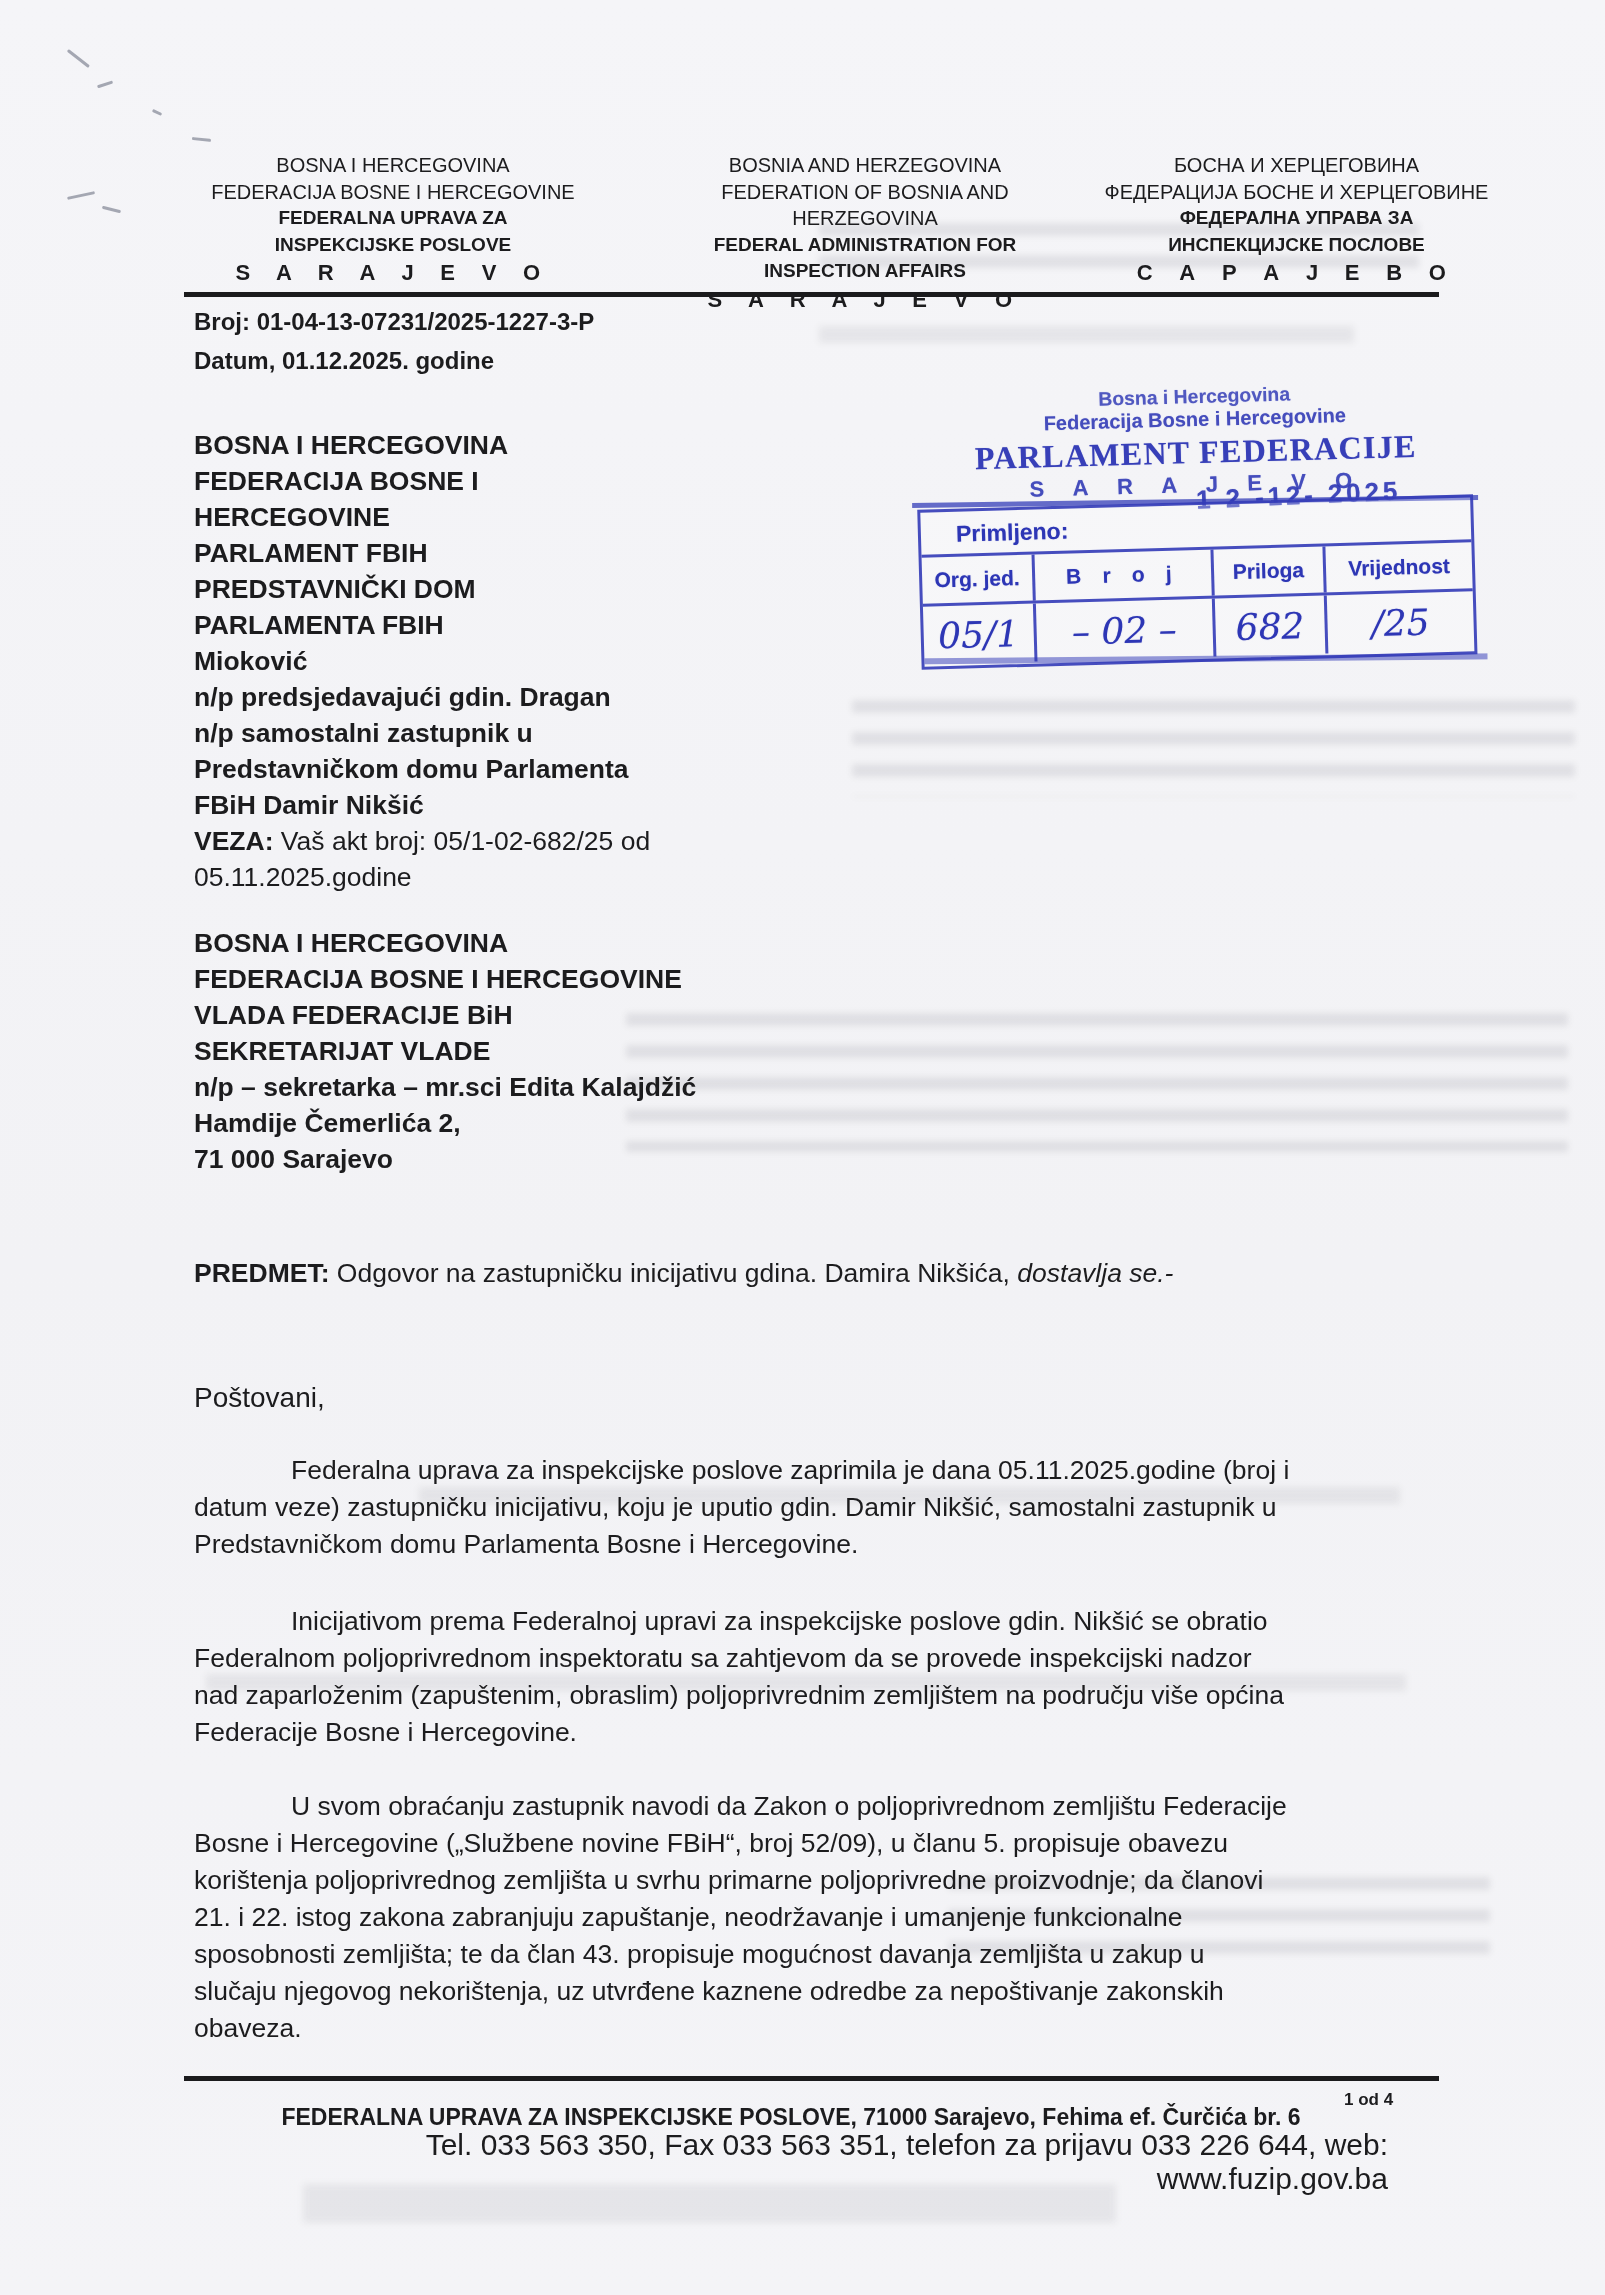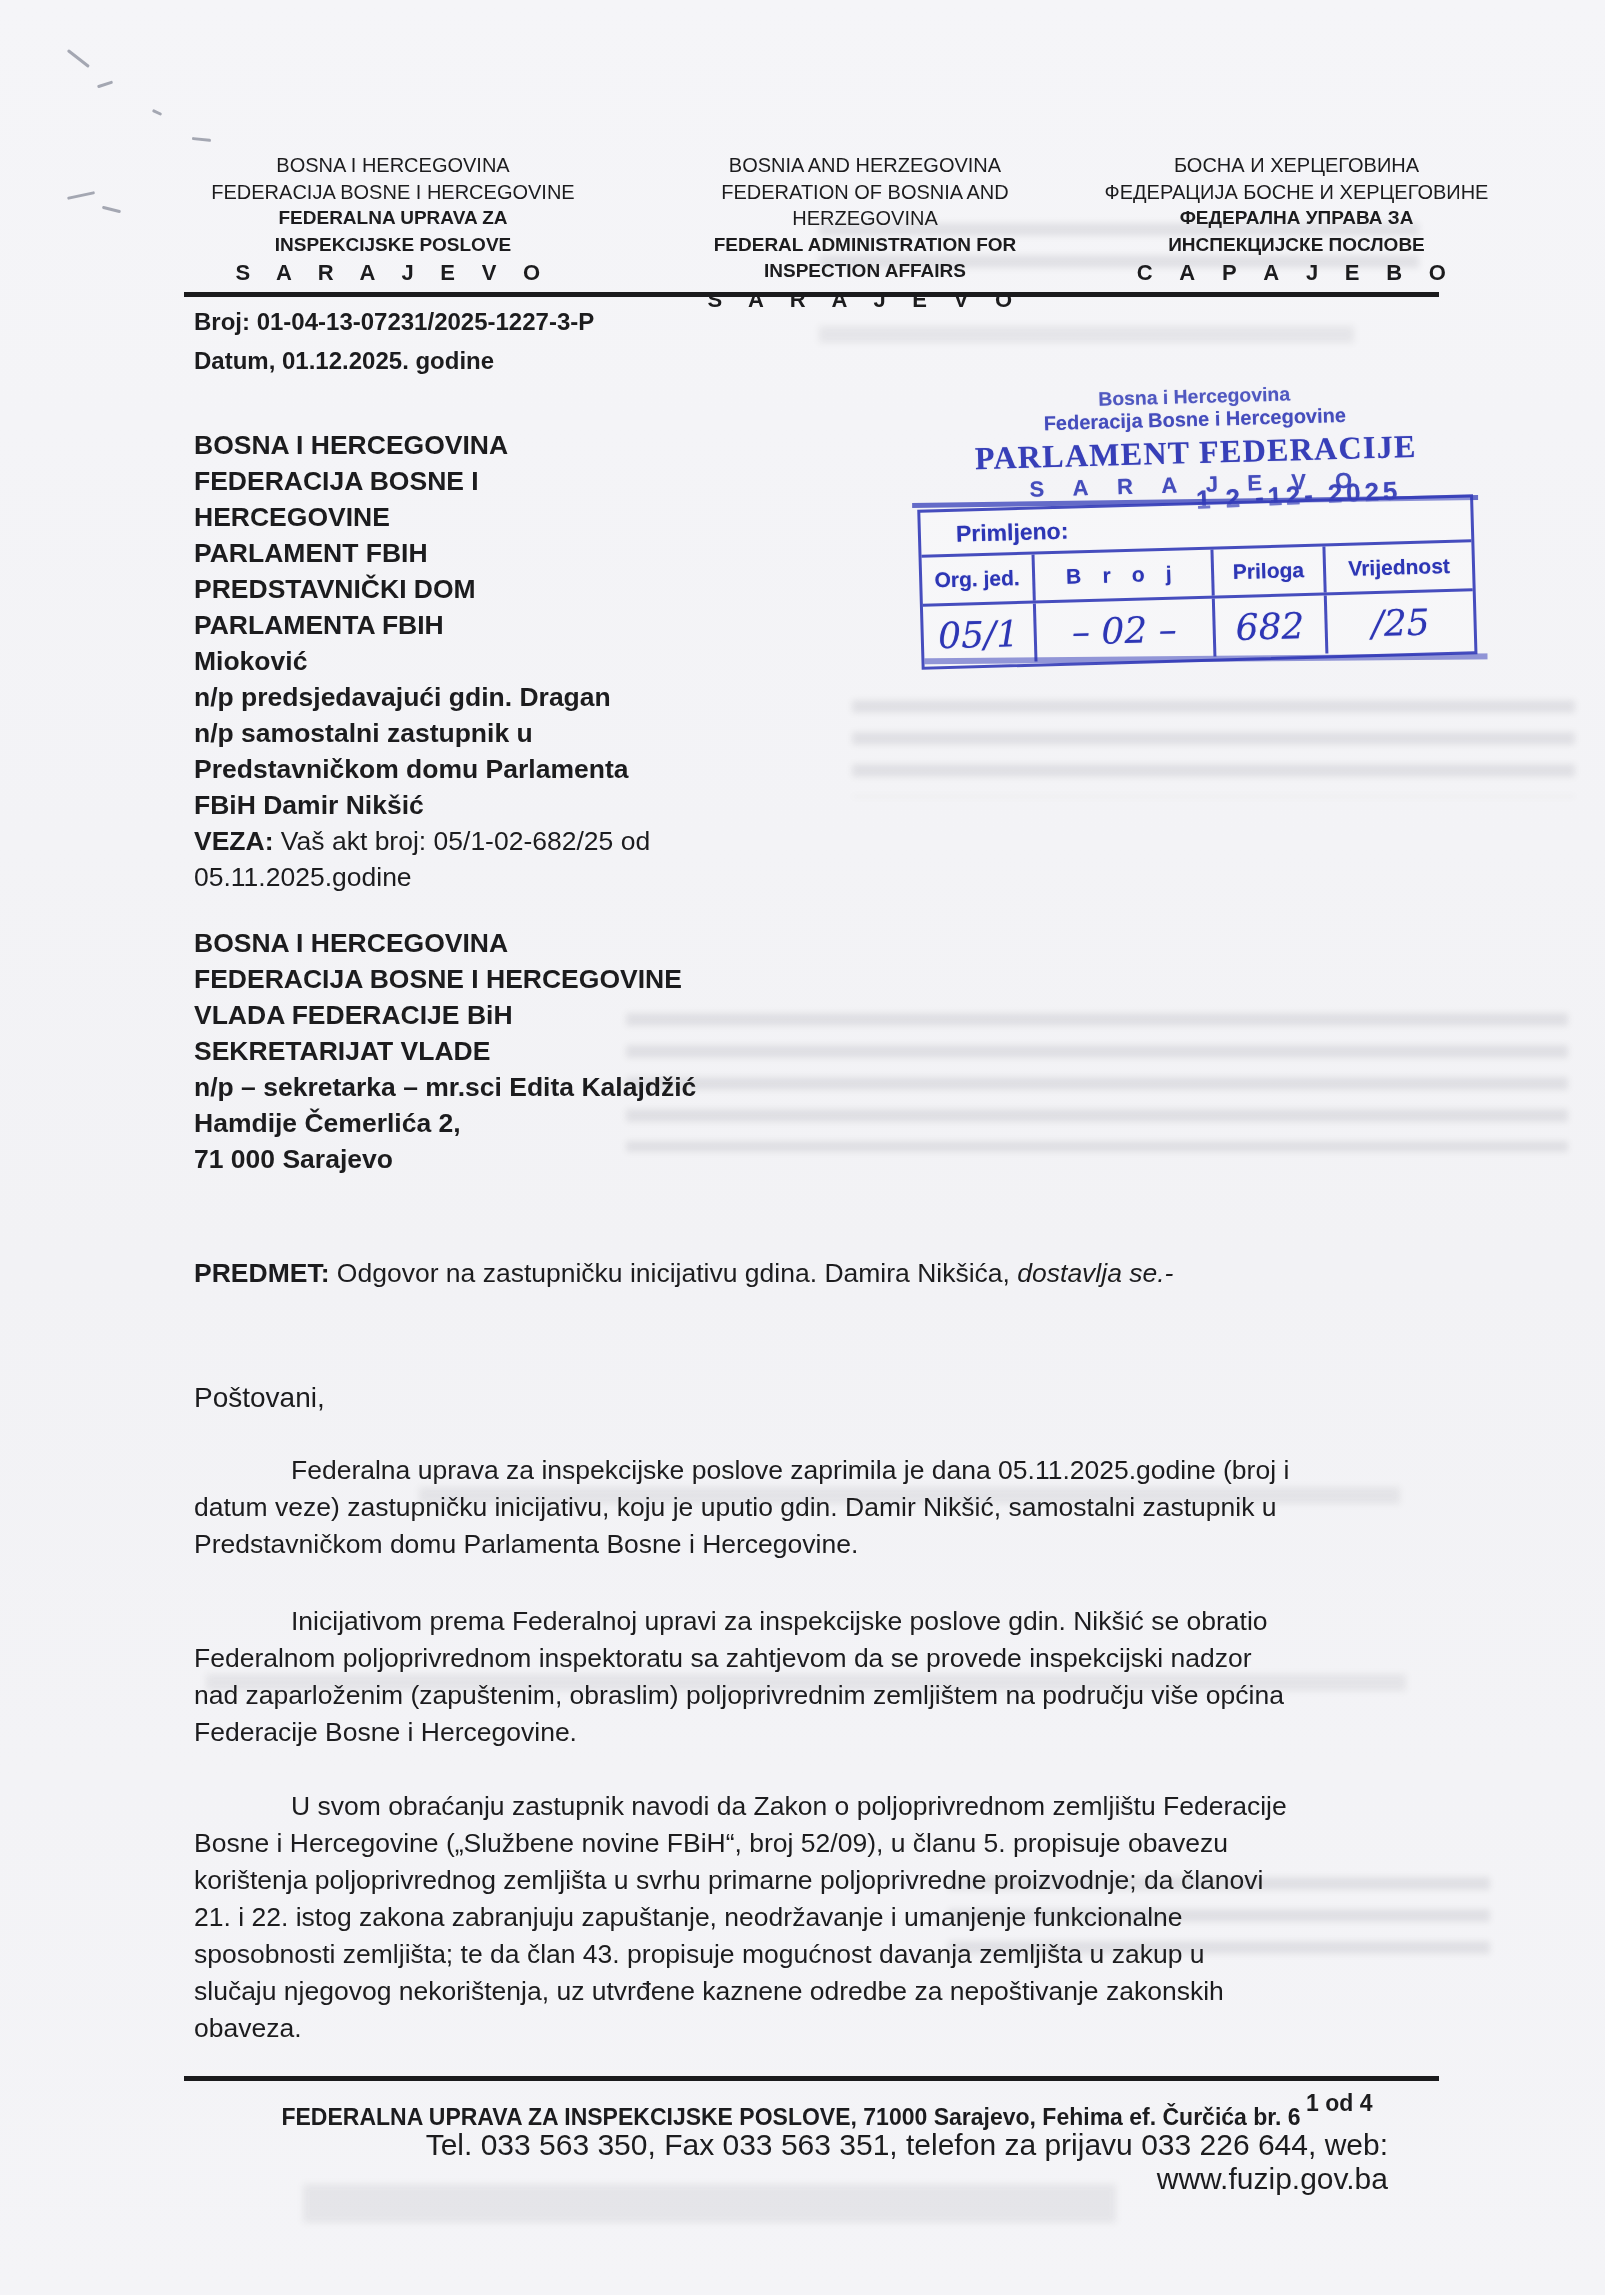--- a/index.html
+++ b/index.html
@@ -31,21 +31,21 @@
   .subject .lbl{font-weight:700;}
   .subject .em{font-style:italic;}
   .salutation{position:absolute;left:194px;top:1382px;font-size:28px;}
   .para{position:absolute;left:194px;width:1255px;font-size:26.5px;line-height:37px;}
   #p1{top:1452px;}
   #p2{top:1603px;}
   #p3{top:1788px;}
   .para .fl{text-indent:97px;}
   
   #f1{position:absolute;left:194px;top:2090px;width:1194px;text-align:center;font-size:23px;font-weight:700;margin-top:14px;}
-  #fpage{position:absolute;left:1306px;top:2090px;font-size:23px;font-weight:700;}
+  #fpage{position:absolute;left:1344px;top:2090px;font-size:17px;font-weight:700;}
   #f2{position:absolute;left:194px;top:2128px;width:1194px;text-align:right;font-size:30px;font-weight:400;}
   
   .stamp{position:absolute;left:895px;top:385px;width:606px;height:297px;
          color:#2d36b5;transform:rotate(-1.6deg);
          text-shadow:0 0 1px rgba(45,54,181,.45);}
   .sl1{font-size:19.4px;font-weight:700;text-align:center;opacity:.82;}
   .sl2{font-size:20px;font-weight:700;text-align:center;opacity:.88;}
   .sl3{font-family:"Liberation Serif",serif;font-size:32px;font-weight:700;
        text-align:center;letter-spacing:1.3px;margin-top:2.6px;opacity:.95;}
   .sl4{font-size:22px;font-weight:700;letter-spacing:11.6px;text-align:center;margin-top:1.3px;opacity:.88;}

